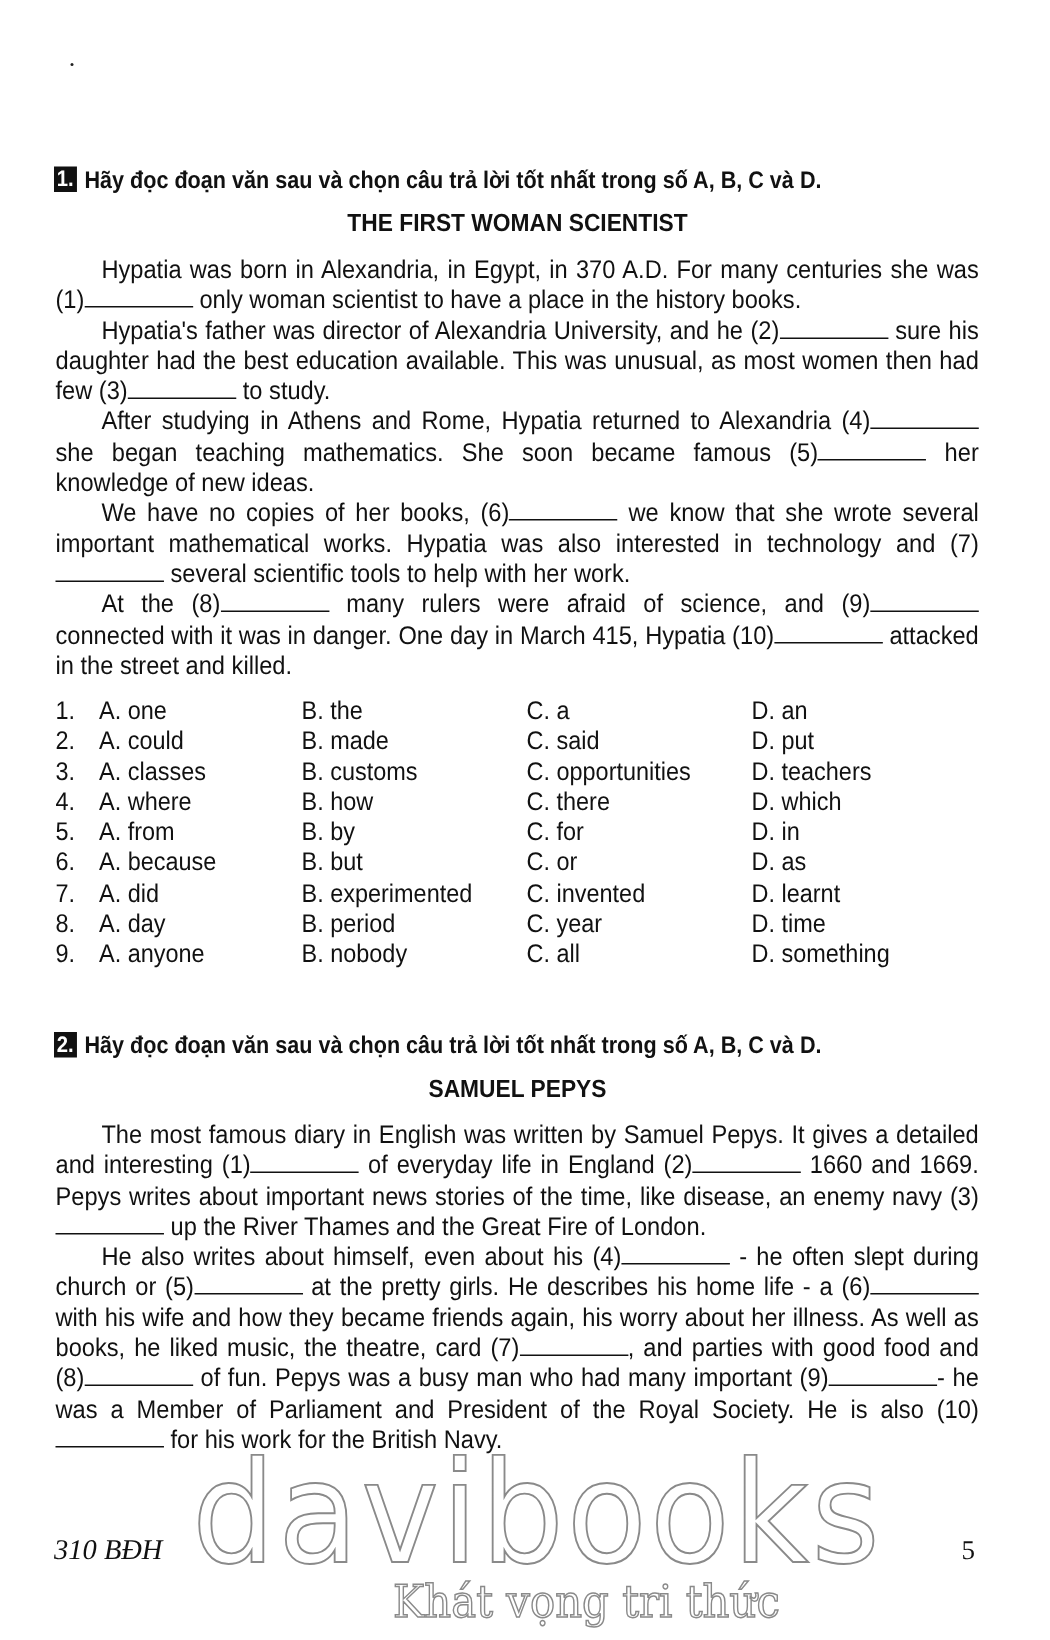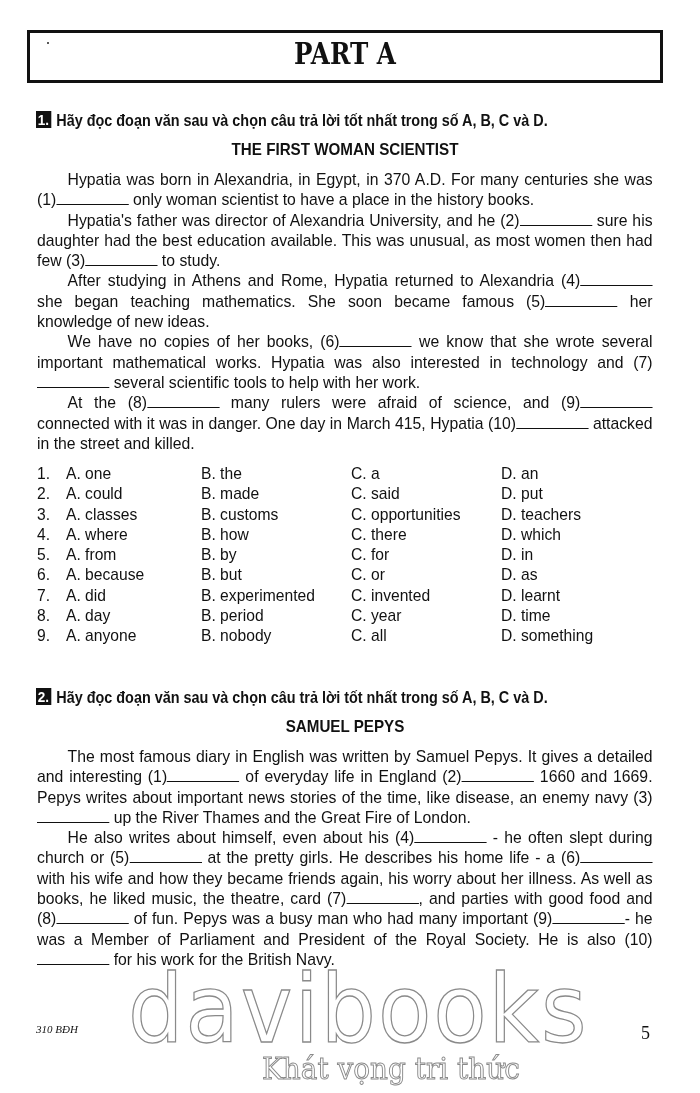--- a/index.html
+++ b/index.html
@@ -43,44 +43,41 @@
   }
   .opt-row { position: relative; height: 20.3px; width: 640px; }
   .opt-row span { position: absolute; top: 0; white-space: nowrap; transform: scaleX(0.92); transform-origin: left top; }
   .c-num { left: 0; }
   .c-a { left: 29px; }
   .c-b { left: 164px; }
   .c-c { left: 314px; }
   .c-d { left: 464px; }
   .footer-left {
     position: absolute; left: 36px; top: 1023px; font-family: "Liberation Serif", serif;
-    font-style: italic; font-size: 11px;
+    font-style: italic; font-size: 19px;
   }
   .footer-right {
     position: absolute; left: 641px; top: 1023px; font-family: "Liberation Serif", serif; font-size: 18px;
   }
   .wm-main {
     position: absolute; left: 128px; top: 960px; font-family: "DejaVu Sans", sans-serif;
     font-size: 94px; line-height: 100px; color: transparent; -webkit-text-stroke: 1.3px #8a8a8a;
     letter-spacing: 2px; transform: scaleX(0.93); transform-origin: left top; white-space: nowrap;
   }
   .wm-sub {
     position: absolute; left: 262px; top: 1052px; font-family: "DejaVu Serif", serif;
     font-size: 30px; line-height: 34px; color: transparent; -webkit-text-stroke: 1px #8a8a8a;
     white-space: nowrap; transform: scaleX(0.93); transform-origin: left top;
   }
 </style>
 </head>
 <body>
 
 <div class="page">
 
-  <div class="part-box">
-    <div class="title">PART A</div>
-  </div>
   <div class="dot"></div>
 
   <div class="sec-head" style="top:111px;">
     <span class="badge">1.</span><span>Hãy đọc đoạn văn sau và chọn câu trả lời tốt nhất trong số A, B, C và D.</span>
   </div>
   <div class="sec-title" style="top:140px;">THE FIRST WOMAN SCIENTIST</div>
 
   <div class="para-block" style="top:170px;" id="passage1">
       <p><span>Hypatia was born in Alexandria, in Egypt, in 370 A.D. For many centuries she was (1)</span><span class="blank"></span><span> only woman scientist to have a place in the history books.</span></p>
       <p><span>Hypatia's father was director of Alexandria University, and he (2)</span><span class="blank"></span><span> sure his daughter had the best education available. This was unusual, as most women then had few (3)</span><span class="blank"></span><span> to study.</span></p>

